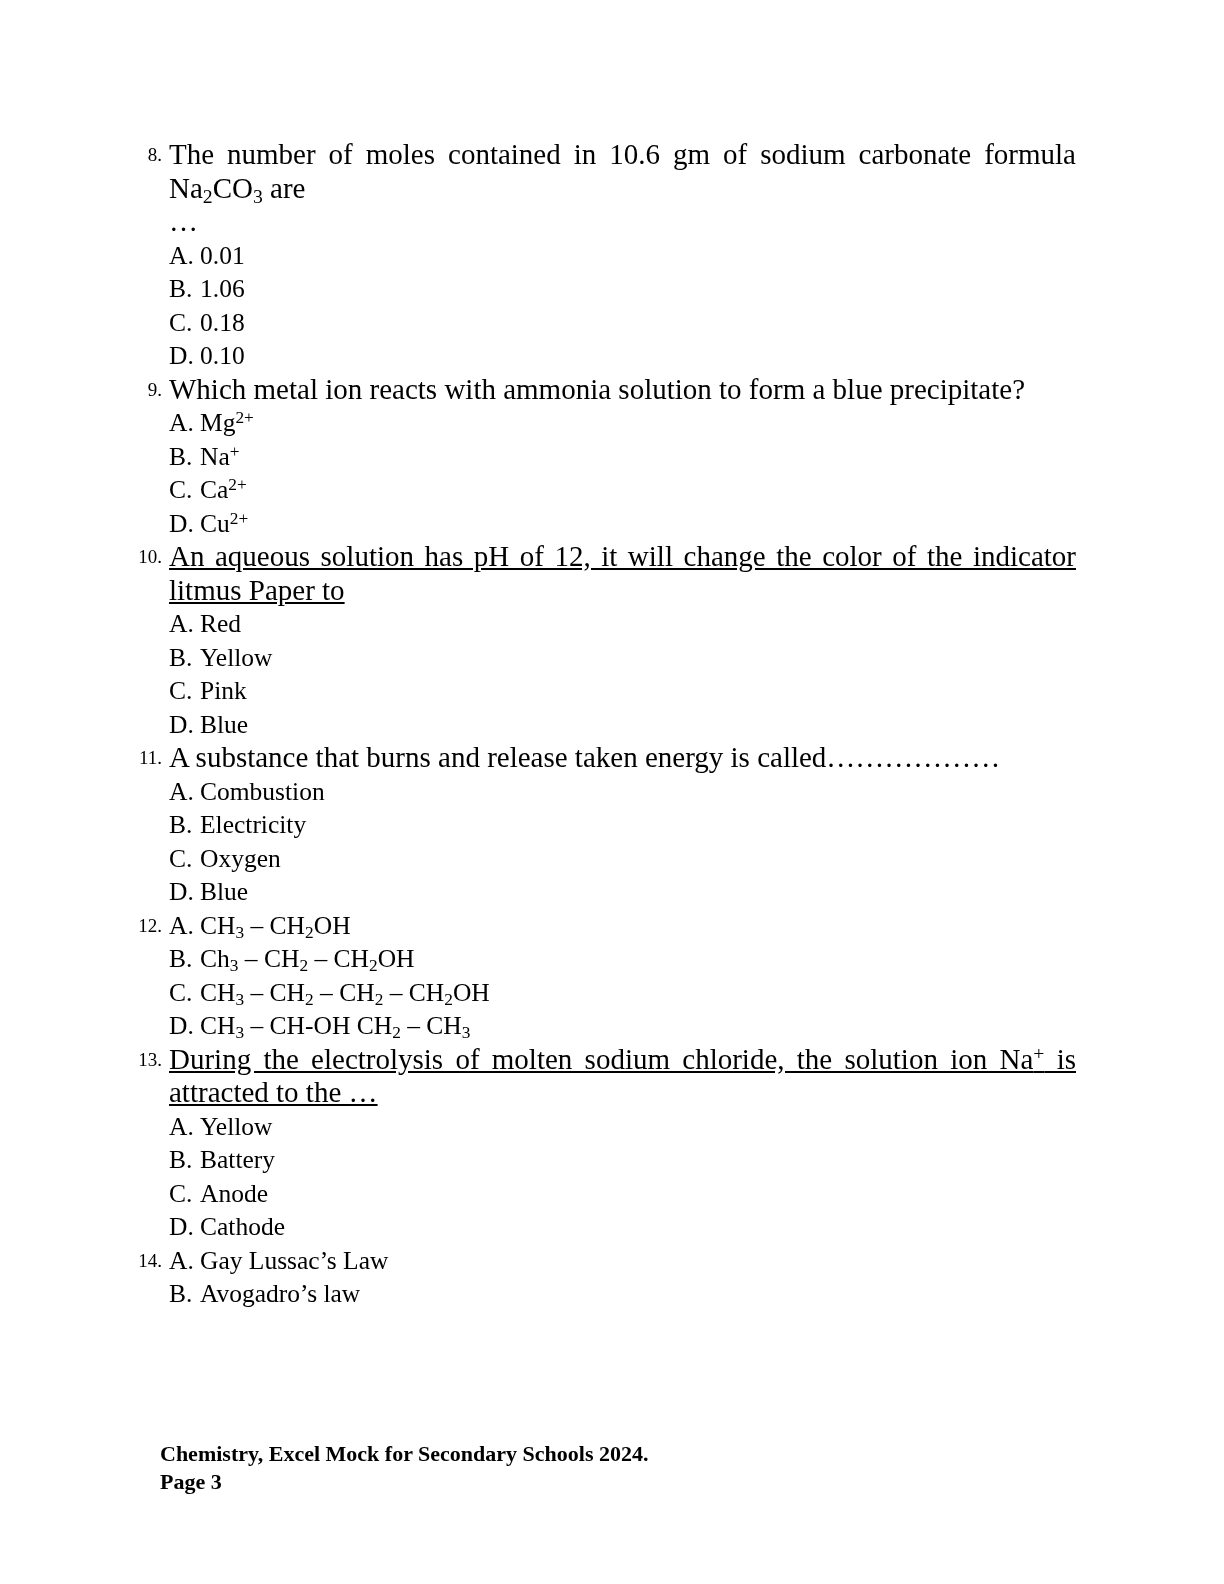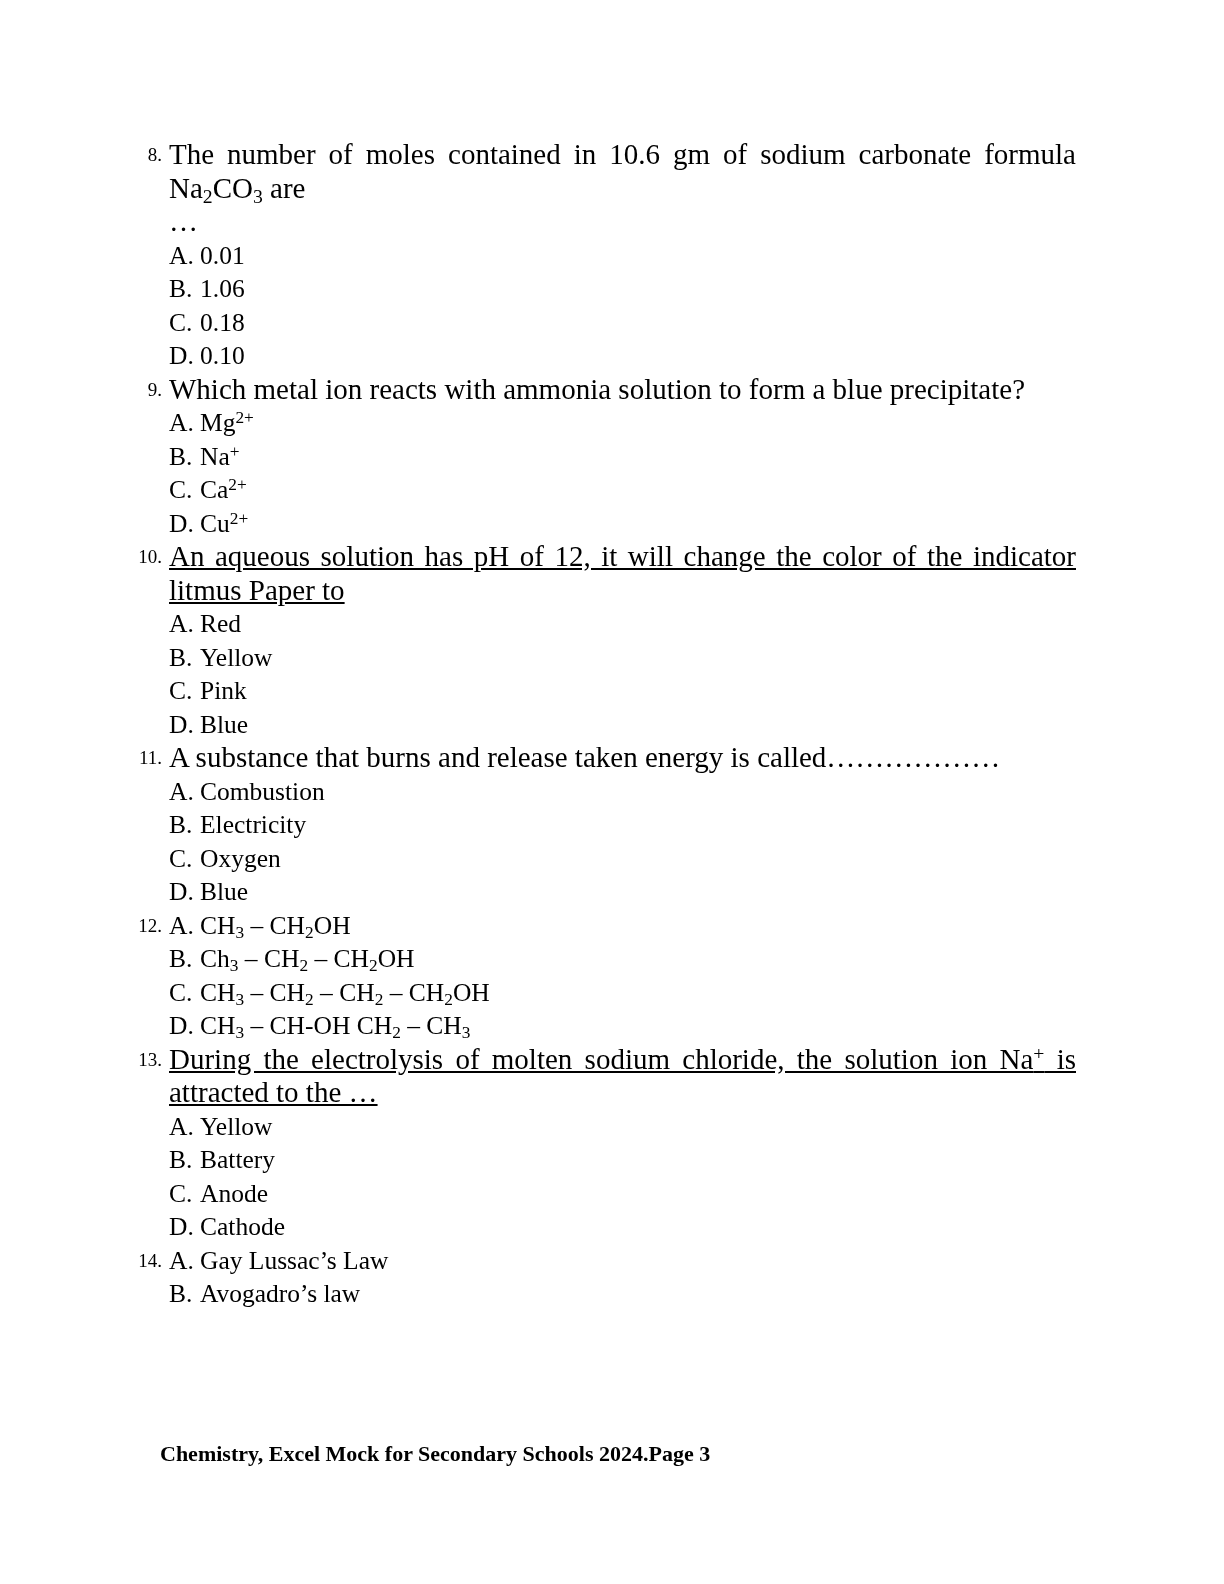--- a/index.html
+++ b/index.html
@@ -84,25 +84,26 @@
     line-height: 0;
   }
 
   
   .footer {
     position: absolute;
     left: 160px;
     right: 164px;
     top: 1440px;
     display: flex;
-    justify-content: flex-start;
+    justify-content: space-between;
     align-items: baseline;
     font-size: 22px;
     font-weight: bold;
     line-height: 28px;
+    flex-direction: column;
   }
   .footer-left { white-space: nowrap; }
   .footer-right { white-space: nowrap; }
 </style>
 </head>
 <body>
 
 <div class="page">
 
   <div class="content">

